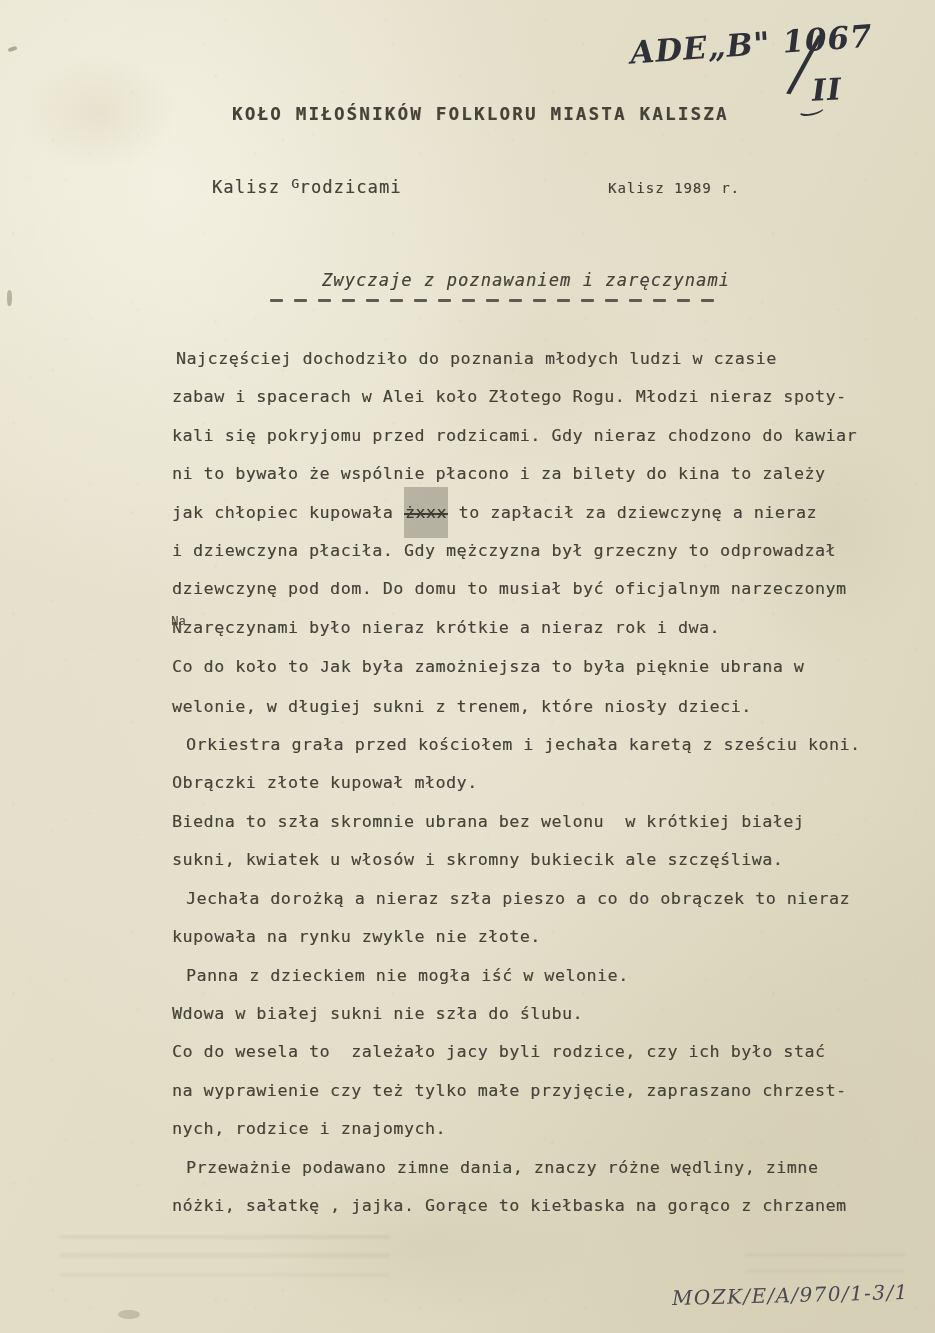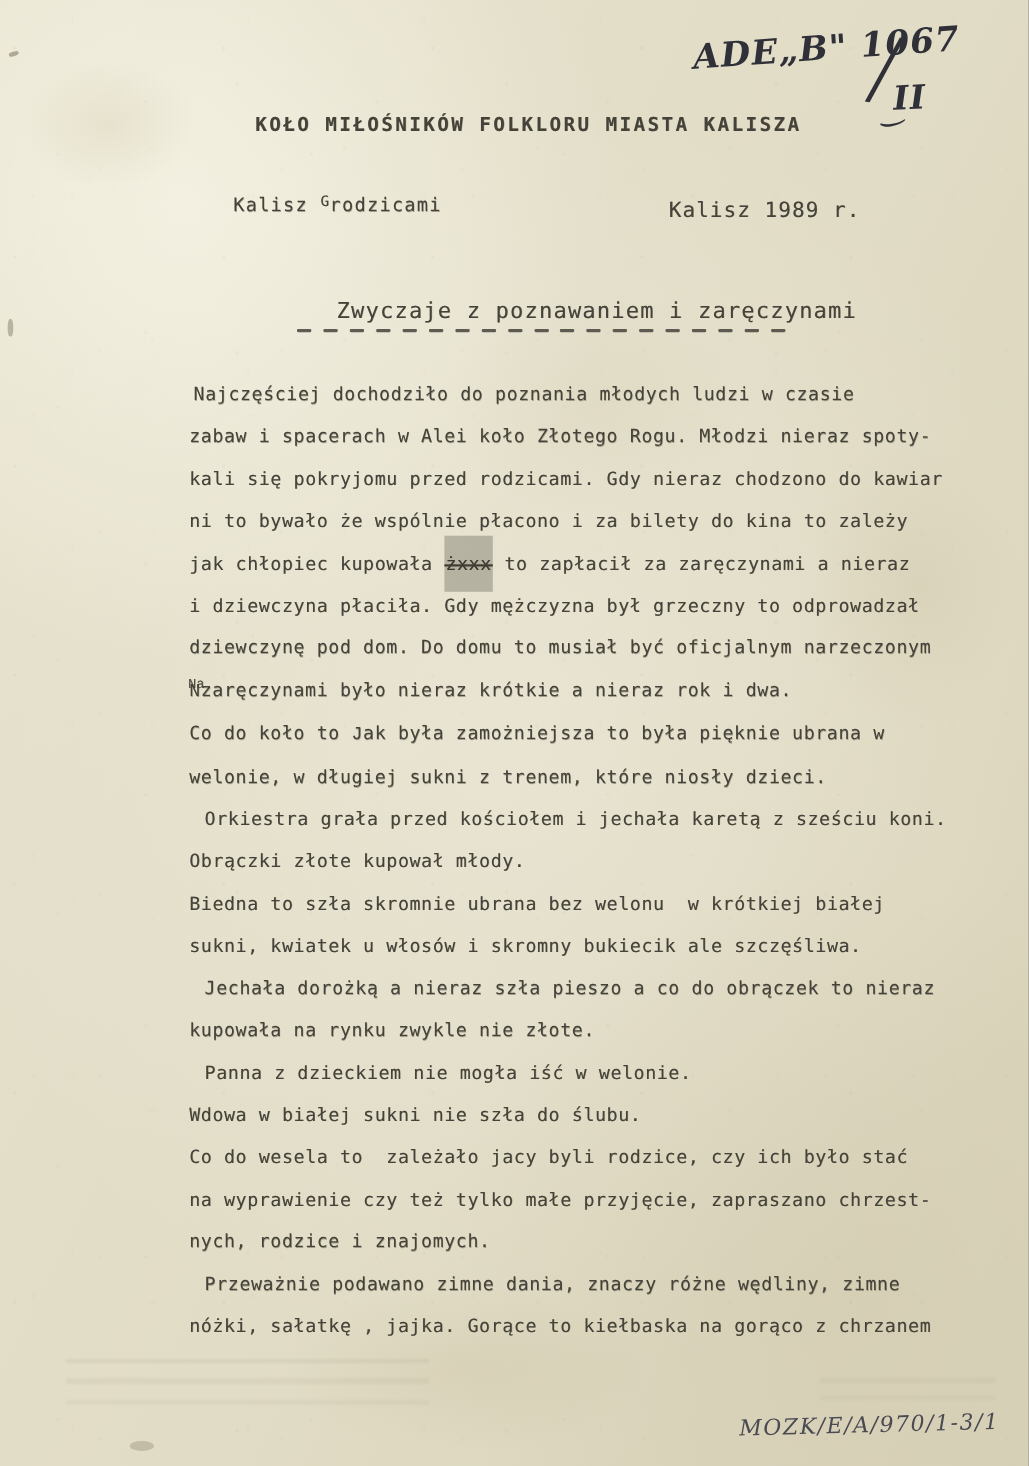--- a/index.html
+++ b/index.html
@@ -117,28 +117,29 @@
     font-size: 17px;
     letter-spacing: 1.1px;
   }
   #author-line .raised {
     font-size: 13px;
     vertical-align: 5px;
     letter-spacing: 0.4px;
   }
   #place-date {
     left: 608px; top: 180px;
-    font-size: 19px;
+    font-size: 14px;
     letter-spacing: 1px;
   }
 
   #section-title {
-    left: 306px; top: 270px;
-    font-size: 20px;
+    left: 322px; top: 270px;
+    font-size: 17px;
     letter-spacing: 1.1px;
+    font-style: italic;
   }
   #section-rule {
     position: absolute;
     left: 270px; top: 296px;
     width: 455px; height: 10px;
     pointer-events: none;
   }
   #section-rule .dash {
     position: absolute;
     top: 3px;
@@ -285,21 +286,21 @@
       <span class="dash" style="left: 407.105px;"></span>
       <span class="dash" style="left: 431.053px;"></span>
     </div>
 
   <div id="body">
     <span class="ln">Najczęściej dochodziło do poznania młodych ludzi w czasie</span>
     <span class="ln flush">zabaw i spacerach w Alei koło Złotego Rogu. Młodzi nieraz spoty-</span>
     <span class="ln flush">kali się pokryjomu przed rodzicami. Gdy nieraz chodzono do kawiar</span>
     <span class="ln flush">ni to bywało że wspólnie płacono i za bilety do kina to zależy</span>
 
-    <span class="ln flush"><span>jak chłopiec kupowała </span><span class="strikeover">żxxx</span><span> to zapłacił za zaręczynami a nieraz</span></span>
+    <span class="ln flush"><span>jak chłopiec kupowała </span><span class="strikeover">żxxx</span><span> to zapłacił za dziewczynę a nieraz</span></span>
 
     <span class="ln flush">i dziewczyna płaciła. Gdy mężczyzna był grzeczny to odprowadzał</span>
     <span class="ln flush">dziewczynę pod dom. Do domu to musiał być oficjalnym narzeczonym</span>
 
     <span class="ln flush"><span class="overtype"><span class="over">Na</span>N</span><span>zaręczynami było nieraz krótkie a nieraz rok i dwa.</span></span>
 
     <span class="ln flush"><span>Co do koło to </span><span class="overtype"><span>J</span></span><span>ak była zamożniejsza to była pięknie ubrana w</span></span>
 
     <span class="ln flush">welonie, w długiej sukni z trenem, które niosły dzieci.</span>
     <span class="ln ind">Orkiestra grała przed kościołem i jechała karetą z sześciu koni.</span>

